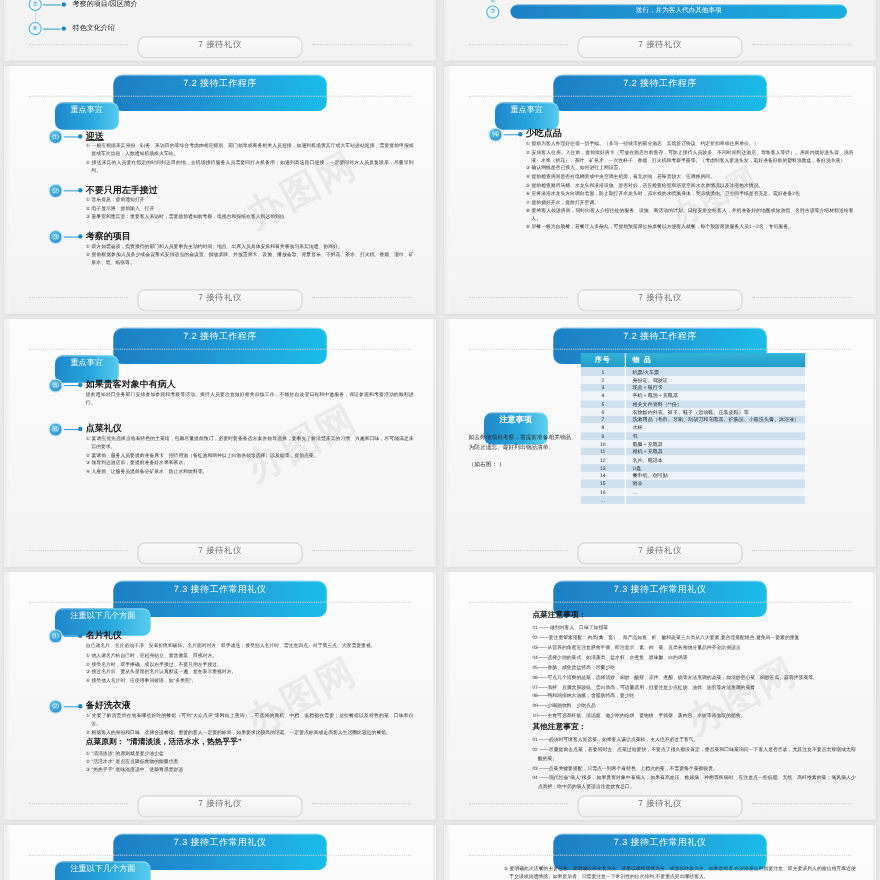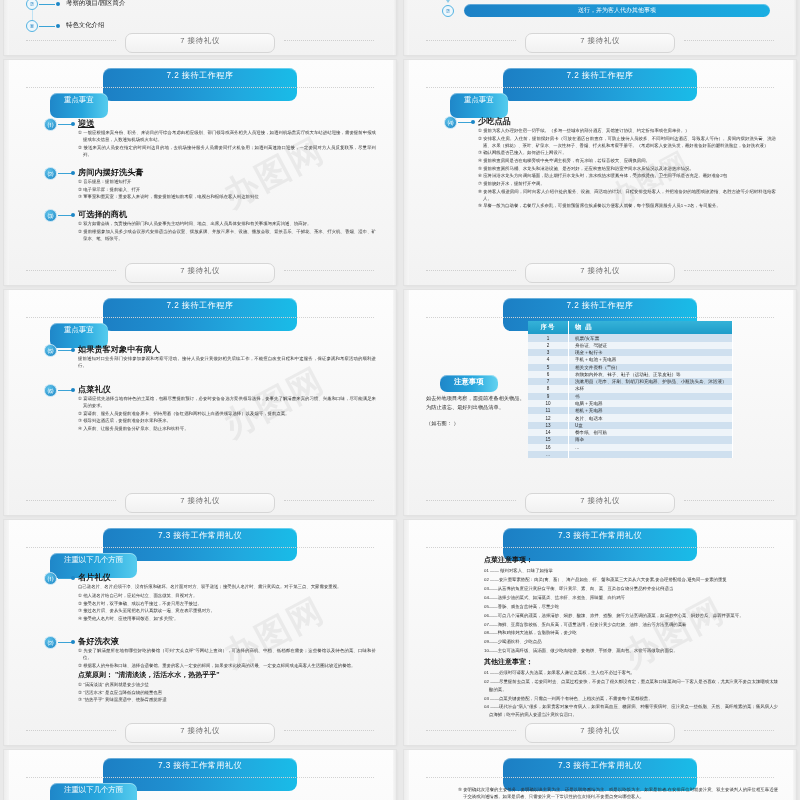--- a/index.html
+++ b/index.html
@@ -145,21 +145,21 @@
     font-size:5.4px;line-height:10px;text-align:center;box-sizing:border-box;
   }
   .minirow .ml{position:absolute;left:35px;top:6px;width:16px;height:1px;background:#3ba3d6;}
   .minirow .md{position:absolute;left:52px;top:4px;width:4px;height:4px;border-radius:50%;background:#1c86c6;}
   .minirow .mt{position:absolute;left:62px;top:1px;font-size:6.4px;color:#1b1b1b;white-space:nowrap;}
   .vline{position:absolute;left:28px;width:1px;background:#bfe2f4;}
 
   
   .note-pill{
     position:absolute;left:36px;top:85px;
-    height:17px;line-height:13px;border-radius:7px;
+    height:29px;line-height:13px;border-radius:7px;
     background:linear-gradient(90deg,#1f87c9 0%,#27a6dd 55%,#63d2f0 100%);
     color:#fff;font-size:7.4px;font-weight:bold;padding:0 14px;white-space:nowrap;
     box-shadow:inset 0 1px 0 rgba(255,255,255,.4);
   }
   .note-text{
     position:absolute;left:22px;top:104px;width:100px;
     font-size:5.2px;line-height:1.8;color:#2a2a2a;
   }
   .note-text p{margin:0 0 6px 0;}
   .ptable{
@@ -254,33 +254,33 @@
         <div class="item-body">
           <p class="ind">① 一般应根据来宾身份、职务、来访目的等综合考虑由相应级别、部门领导或商务相关人员迎接，如遇到机场贵宾厅或大车站进站迎接，需要提前申报或提或车次信息，人数通知机场或火车站。</p>
           <p class="ind">② 接送来宾的人员要在指定的时间到达目的地，去机场接待服务人员需要同打火机备用；如遇到高速路口迎接，一定要同对方人员反复联系，尽量早到列。</p>
         </div>
       </div>
 
       <div class="item" style="top:107px;">
         <div class="badge">⑵</div>
         <div class="connector"></div>
         <div class="dot"></div>
-        <div class="item-head">房间内摆好洗头膏</div>
+        <div class="item-head">不要只用左手接过</div>
         <div class="item-body">
           <p class="ind">① 音乐提息：提前通知打开</p>
           <p class="ind">② 电子显示屏：提前输入、打开</p>
           <p class="ind">③ 董事室和重宾室：重要客人来访时，需要提前通知前考察，电视台和报纸在客人到达前到位</p>
         </div>
       </div>
 
       <div class="item" style="top:149px;">
         <div class="badge">⑶</div>
         <div class="connector"></div>
         <div class="dot"></div>
-        <div class="item-head">可选择的商机</div>
+        <div class="item-head">考察的项目</div>
         <div class="item-body">
           <p class="ind">① 双方如需会谈，负责接待的部门和人员要事先主动约时间、地点、出席人员具体安排和有关事项与来宾沟通、协商好。</p>
           <p class="ind">② 提前根据参加人员多少或会议形式安排适当的会议室、摆放桌牌、并放置席卡、设施、播放会歌、背景音乐、干鲜花、茶水、打火机、香烟、湿巾、矿泉水、笔、纸张等。</p>
         </div>
       </div>
 
       <div class="footer">
         <div class="line l"></div>
         <div class="line r"></div>
         <div class="fpill">7  接待礼仪</div>

